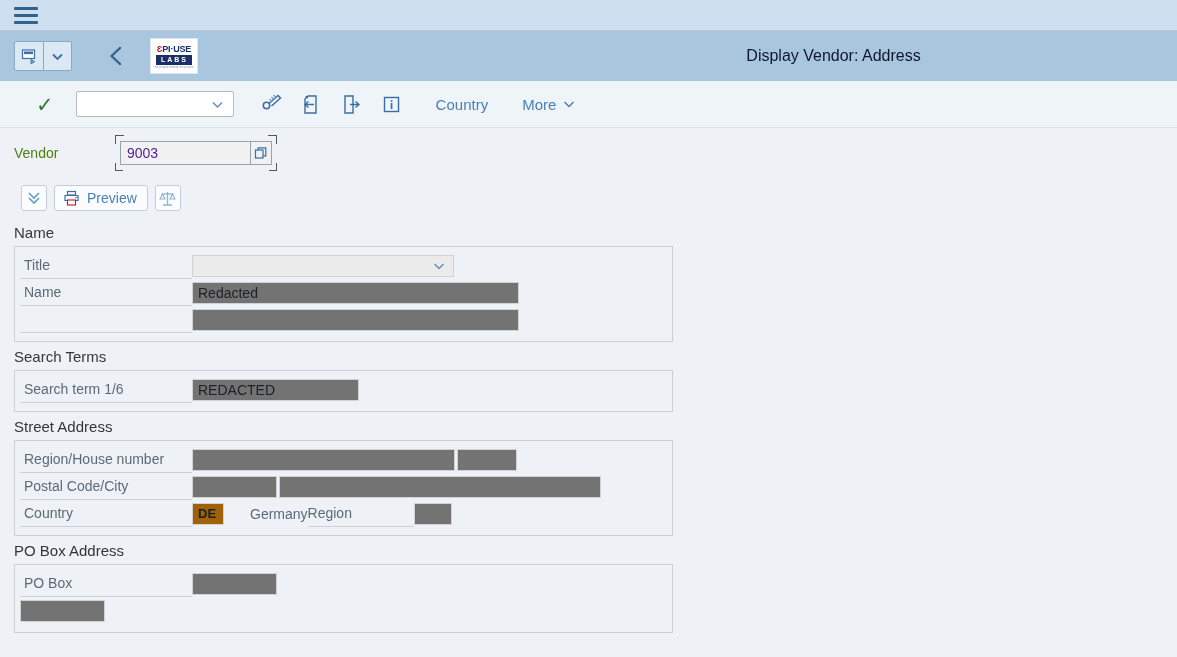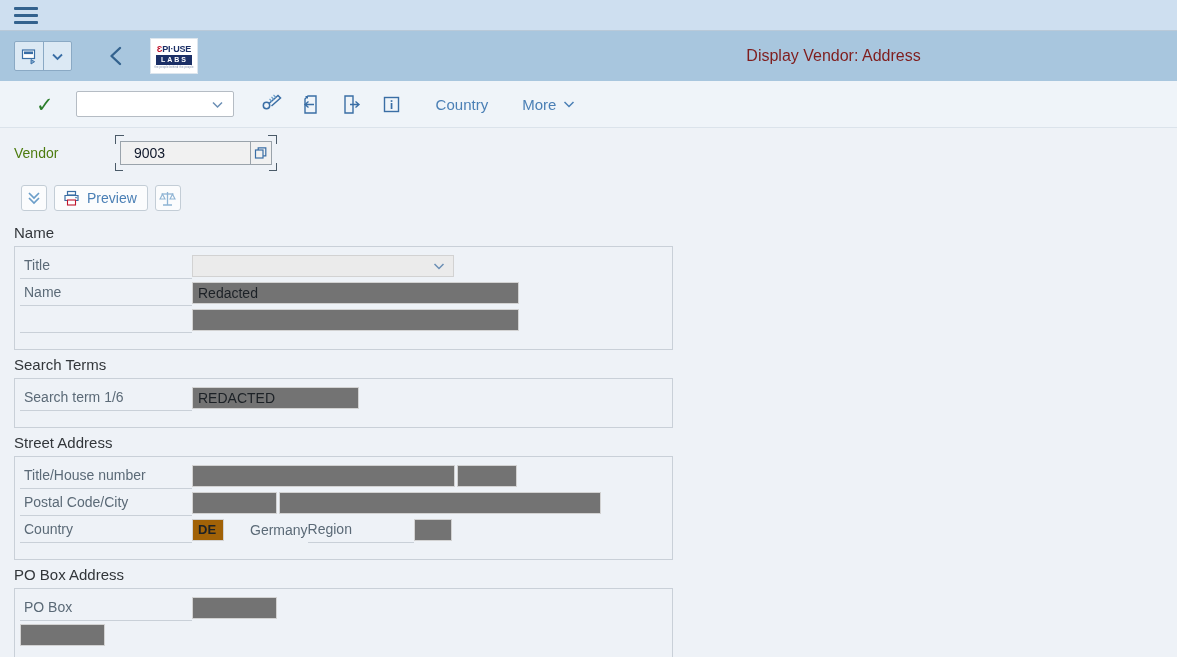--- a/index.html
+++ b/index.html
@@ -52,21 +52,21 @@
   .logo-top { font-size: 9px; font-weight: bold; color: #1b2f66; letter-spacing: -0.2px;
     line-height: 10px; display: flex; align-items: center; }
   .logo-c { color: #c0142c; font-weight: bold; }
   .logo-bot {
     background: #1b2f66; color: #ffffff; font-size: 7px; font-weight: bold;
     letter-spacing: 2px; padding: 1px 4px 1px 5px; margin-top: 1px; line-height: 8px;
   }
   .logo-tag { font-size: 2.6px; color: #7b8ba8; margin-top: 1px; letter-spacing: .2px; }
   .header-title {
     position: absolute; left: 0; right: 0;
-    text-align: center; color: #7f1d1d; font-size: 16px;
+    text-align: center; color: #0f172a; font-size: 16px;
     pointer-events: none;
   }
   .header-title span { margin-left: 490px; }
 
   
   .toolbar {
     height: 47px;
     background: #eff4f9;
     border-bottom: 1px solid #dbe3eb;
     display: flex; align-items: center;
@@ -103,22 +103,22 @@
   .focus-wrap > .fc-bl, .focus-wrap > .fc-br { content:""; position: absolute; width: 8px; height: 8px; }
   .focus-wrap::before { left: -5px; top: -6px; border-left: 1px solid #4a5a68; border-top: 1px solid #4a5a68; }
   .focus-wrap::after  { right: -5px; top: -6px; border-right: 1px solid #4a5a68; border-top: 1px solid #4a5a68; }
   .focus-wrap > .fc-bl { left: -5px; bottom: -6px; border-left: 1px solid #4a5a68; border-bottom: 1px solid #4a5a68; }
   .focus-wrap > .fc-br { right: -5px; bottom: -6px; border-right: 1px solid #4a5a68; border-bottom: 1px solid #4a5a68; }
 
   .vendor-input {
     width: 130px; height: 24px;
     background: #f1f1f1; border: 1px solid #9aa3ab;
     border-right: none;
-    font-family: "Liberation Sans", sans-serif; font-size: 14px; color: #0f172a;
-    padding: 0 13px;
+    font-family: "Liberation Sans", sans-serif; font-size: 14px; color: #4c1d95;
+    padding: 0 6px;
   }
   .vh-btn {
     width: 22px; height: 24px; background: #f1f1f1;
     border: 1px solid #9aa3ab;
     display: flex; align-items: center; justify-content: center; cursor: pointer;
   }
 
   .tool-row { display: flex; align-items: center; gap: 7px; padding-left: 21px; height: 40px; }
   .sq-btn {
     width: 26px; height: 26px; background: #fbfcfd; border: 1px solid #c3cdd6;
@@ -127,21 +127,21 @@
   .preview-btn {
     height: 26px; background: #fbfcfd; border: 1px solid #c3cdd6; border-radius: 3px;
     display: flex; align-items: center; gap: 7px; padding: 0 10px 0 8px;
     color: #4a7fb5; font-size: 14px; cursor: pointer;
   }
 
   .sec-title { color: #32363a; font-size: 15px; padding: 6px 0 5px 14px; }
   .panel {
     margin-left: 14px; width: 659px;
     border: 1px solid #c9d0d8; background: transparent;
-    padding: 5px 0 16px 0;
+    padding: 5px 0 8px 0;
   }
   .frow { display: flex; align-items: center; height: 27px; padding-left: 5px; }
   .flabel {
     width: 172px; color: #5b6a77; font-size: 14px;
     border-bottom: 1px solid #c9d0d8; height: 26px;
     display: flex; align-items: center; padding-left: 4px;
   }
   .fin {
     height: 22px; background: #737373; border: 1px solid #d2d2d2;
     font-family: "Liberation Sans", sans-serif; font-size: 14px; color: #1c2126;
@@ -331,21 +331,21 @@
   <div class="panel">
     <div class="frow">
       <div class="flabel">Search term 1/6</div>
       <input class="fin" style="width: 167px;" readonly="" value="REDACTED">
     </div>
   </div>
 
   <div class="sec-title">Street Address</div>
   <div class="panel">
     <div class="frow">
-      <div class="flabel">Title/House number</div>
+      <div class="flabel">Region/House number</div>
       <input class="fin" style="width: 263px;" readonly="" value="">
       <input class="fin" style="width: 60px; margin-left: 2px;" readonly="" value="">
     </div>
     <div class="frow">
       <div class="flabel">Postal Code/City</div>
       <input class="fin" style="width: 85px;" readonly="" value="">
       <input class="fin" style="width: 322px; margin-left: 2px;" readonly="" value="">
     </div>
     <div class="frow">
       <div class="flabel">Country</div>

